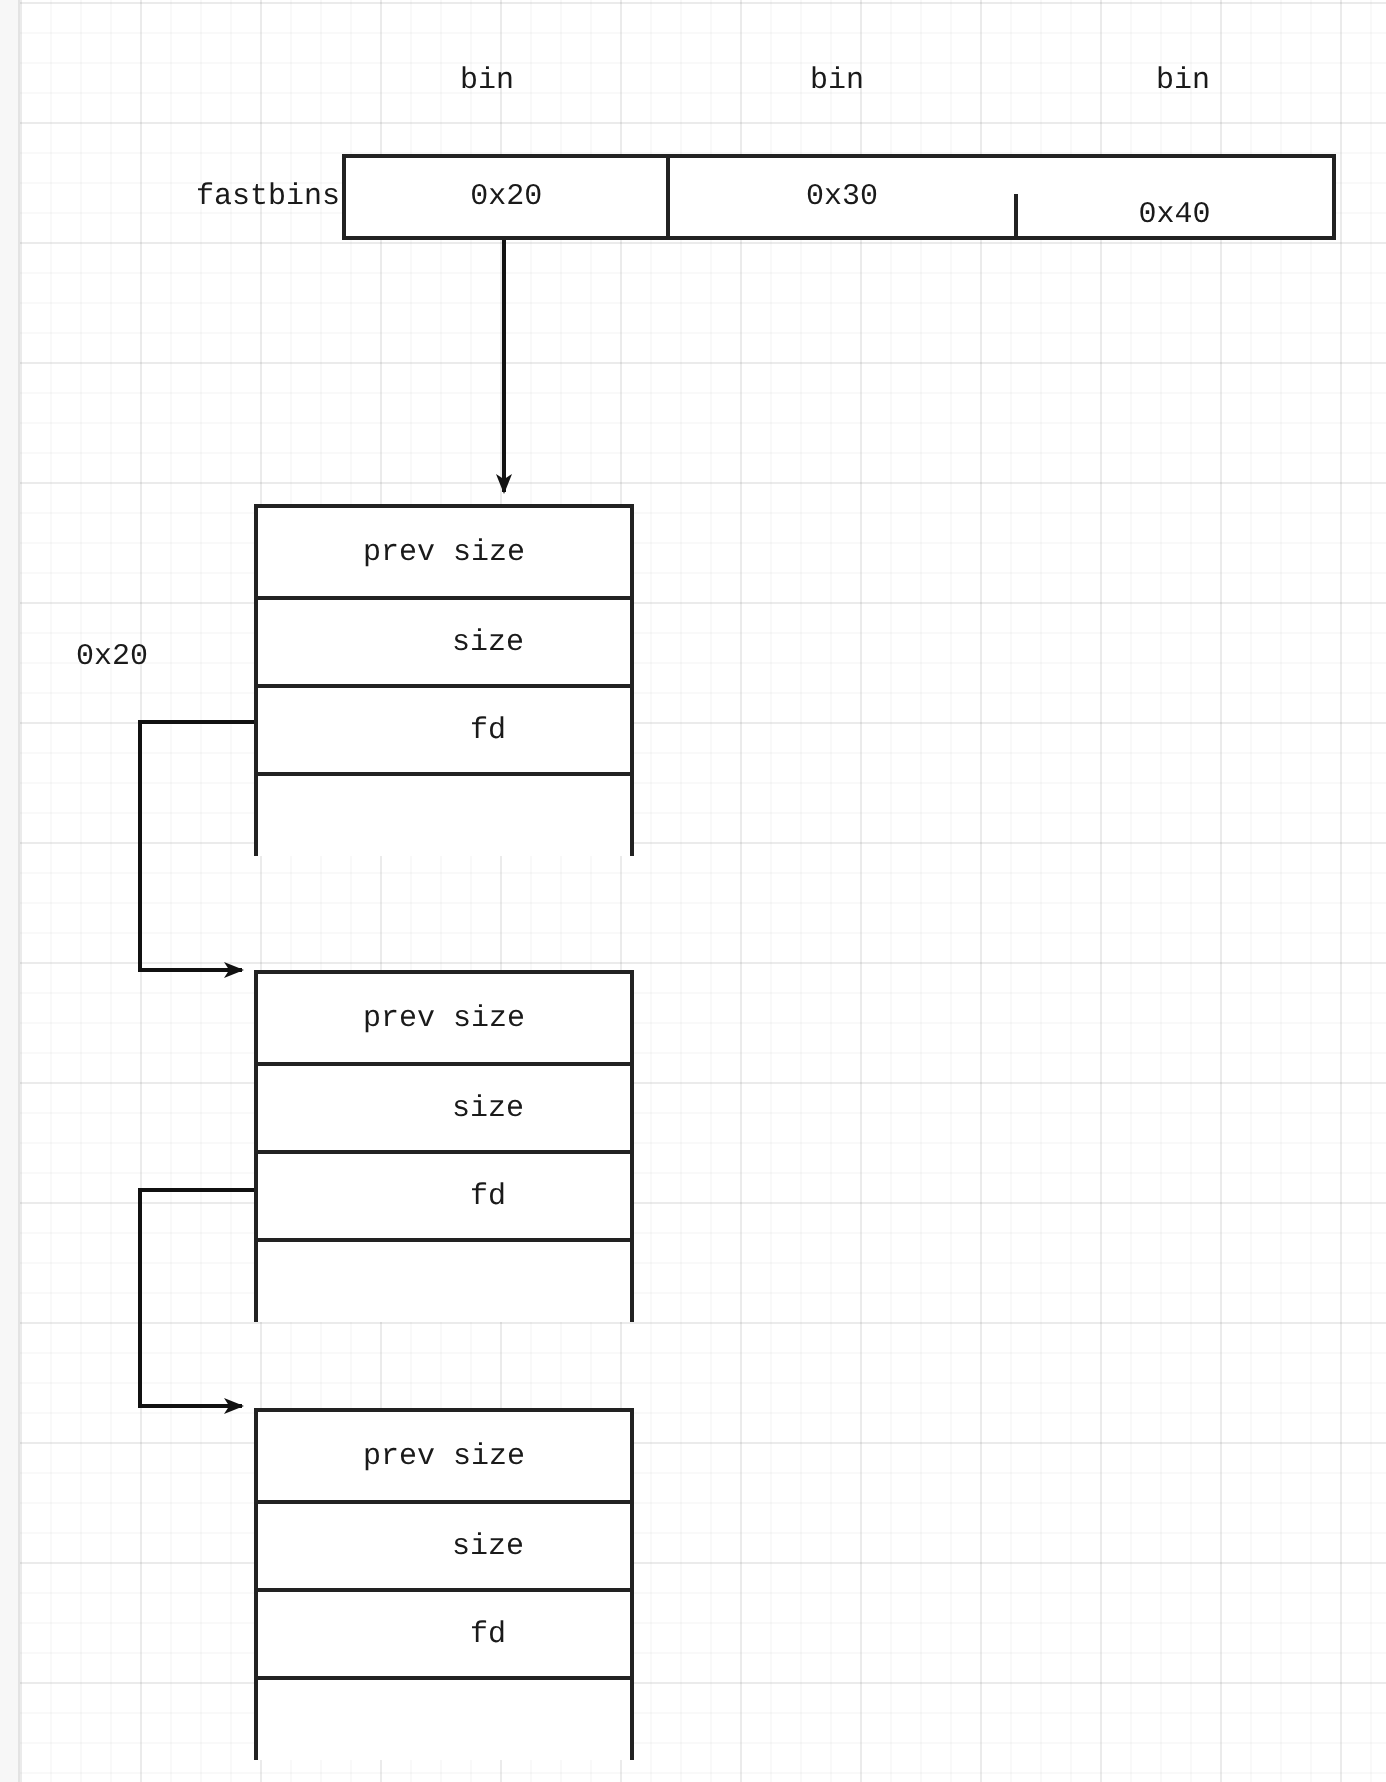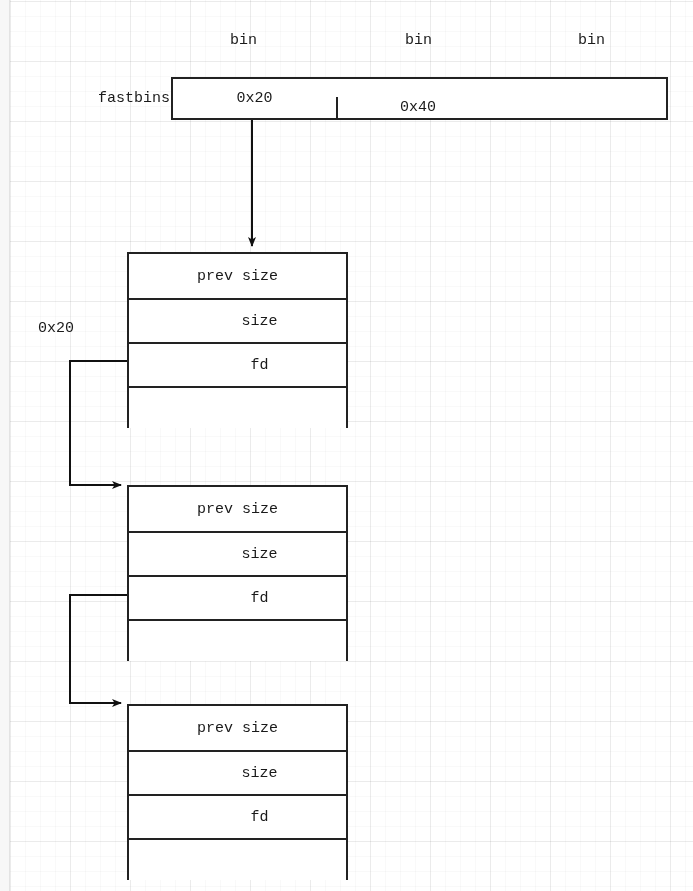--- a/index.html
+++ b/index.html
@@ -64,21 +64,21 @@
   }
   .bin-cell + .bin-cell { border-left: 2px solid #222222; }
   .bin-cell.c0 { width: 163px; }
   .bin-cell.c1 { width: 176px; }
   .bin-cell.c2 { width: 162px; margin-top: 18px; }
 
   
   .chunk {
     position: absolute;
     left: 127px;
-    width: 221px;
+    width: 190px;
     border: 2px solid #222222;
     box-sizing: border-box;
     background: #ffffff;
   }
   .chunk-row {
     height: 44px;
     display: flex;
     align-items: center;
     justify-content: center;
     font-size: 15px;
@@ -106,20 +106,21 @@
   <div id="left-margin"></div>
 
   <div class="lbl" style="left:230px; top:33px;">bin</div>
   <div class="lbl" style="left:405px; top:33px;">bin</div>
   <div class="lbl" style="left:578px; top:33px;">bin</div>
 
   <div class="lbl" style="left:55px; top:91px;margin-left:43px;">fastbins</div>
 
   <div id="fastbins-table">
     <div class="bin-cell c0">0x20</div>
+    <div class="bin-cell c1">0x30</div>
     <div class="bin-cell c2">0x40</div>
   </div>
 
   <div class="lbl" style="left:38px; top:321px;">0x20</div>
 
   <div class="chunk" style="top:252px; height:176px;">
     <div class="chunk-row">prev size</div>
     <div class="chunk-row">size</div>
     <div class="chunk-row">fd</div>
     <div class="chunk-row last"></div>

